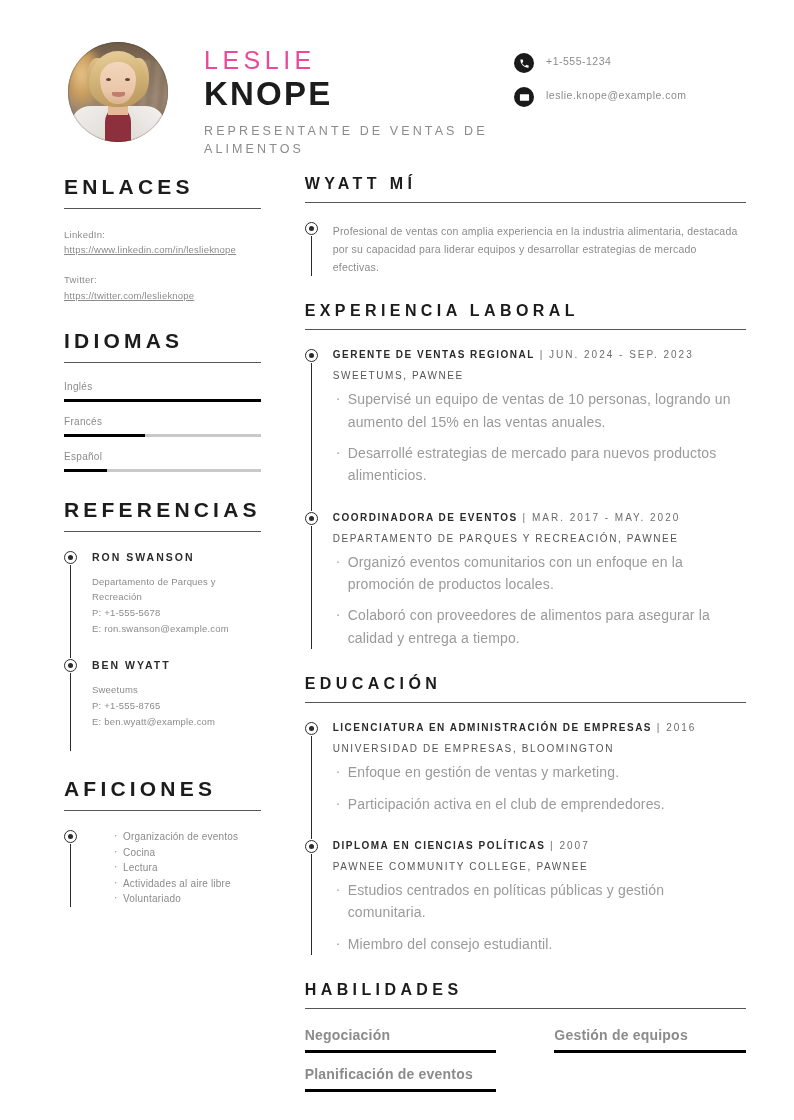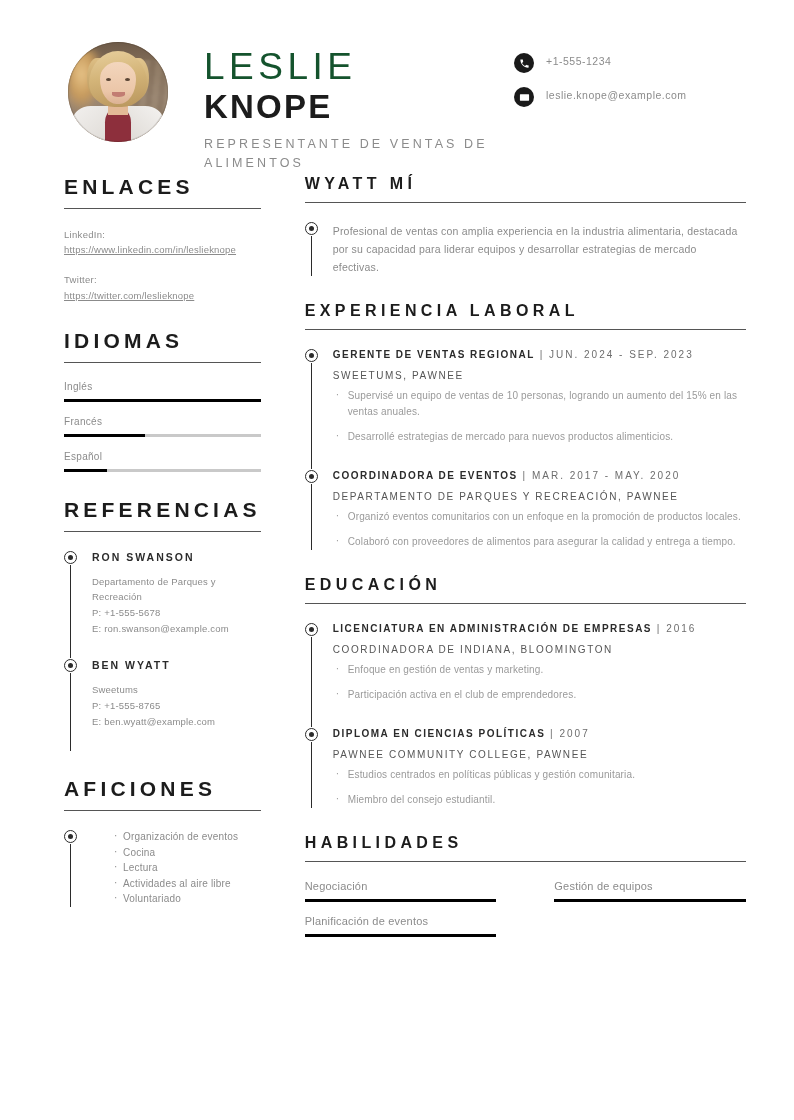--- a/index.html
+++ b/index.html
@@ -109,24 +109,24 @@
   }
   .photo .ring {
     position: absolute; inset: 0;
     border-radius: 50%;
     box-shadow: inset 0 0 0 1px rgba(0,0,0,.12);
   }
 
   .name-block { flex: 1 1 auto; padding-left: 36px; padding-top: 4px; }
 
   .name-first {
-    font-size: 37px;
+    font-size: 25px;
     font-weight: 300;
     letter-spacing: 4.5px;
-    color: #14532d;
+    color: #ec4899;
     line-height: 1.12;
   }
   .name-last {
     font-size: 33px;
     font-weight: 700;
     letter-spacing: 2.2px;
     color: #1c1c1c;
     line-height: 1.12;
     margin-top: 2px;
   }
@@ -297,21 +297,21 @@
     margin-top: 10px;
     font-size: 10px;
     letter-spacing: 1.6px;
     color: #555555;
     font-weight: 400;
   }
   .bullets { margin-top: 7px; }
   .bullet {
     position: relative;
     padding-left: 15px;
-    font-size: 10px;
+    font-size: 14px;
     line-height: 1.6;
     color: #9a9a9a;
     letter-spacing: .15px;
     margin-bottom: 9px;
   }
   .bullet:last-child { margin-bottom: 0; }
   .bullet::before {
     content: "·";
     position: absolute; left: 3px; top: -1px;
     color: #9a9a9a;
@@ -319,24 +319,25 @@
 
   
   .skills-grid {
     display: grid;
     grid-template-columns: 1fr 1fr;
     column-gap: 58px;
     row-gap: 0;
   }
   .skill-item { margin-bottom: 13px; }
   .skill-label {
-    font-size: 11px;
+    font-size: 14px;
     color: #8b8b8b;
     margin-bottom: 7px;
     letter-spacing: .2px;
+    font-weight: bold;
   }
   .skill-bar { height: 3px; background: #000000; }
 </style>
 </head>
 <body>
 
 <div class="page">
 
   <div class="header">
 
@@ -520,21 +521,21 @@
       <div class="sec">
         <div class="sec-title">EDUCACIÓN</div>
         <div class="sec-rule"></div>
 
         <div class="entry tl">
           <span class="tl-marker"></span>
           <span class="tl-line"></span>
           <div class="entry-head">
             <span>LICENCIATURA EN ADMINISTRACIÓN DE EMPRESAS</span><span class="dates"> | </span><span class="dates">2016</span>
           </div>
-          <div class="entry-sub">COORDINADORA DE INDIANA, BLOOMINGTON</div>
+          <div class="entry-sub">UNIVERSIDAD DE EMPRESAS, BLOOMINGTON</div>
           <div class="bullets">
               <div class="bullet">Enfoque en gestión de ventas y marketing.</div>
               <div class="bullet">Participación activa en el club de emprendedores.</div>
             </div>
         </div>
 
         <div class="entry tl">
           <span class="tl-marker"></span>
           <span class="tl-line"></span>
           <div class="entry-head">

